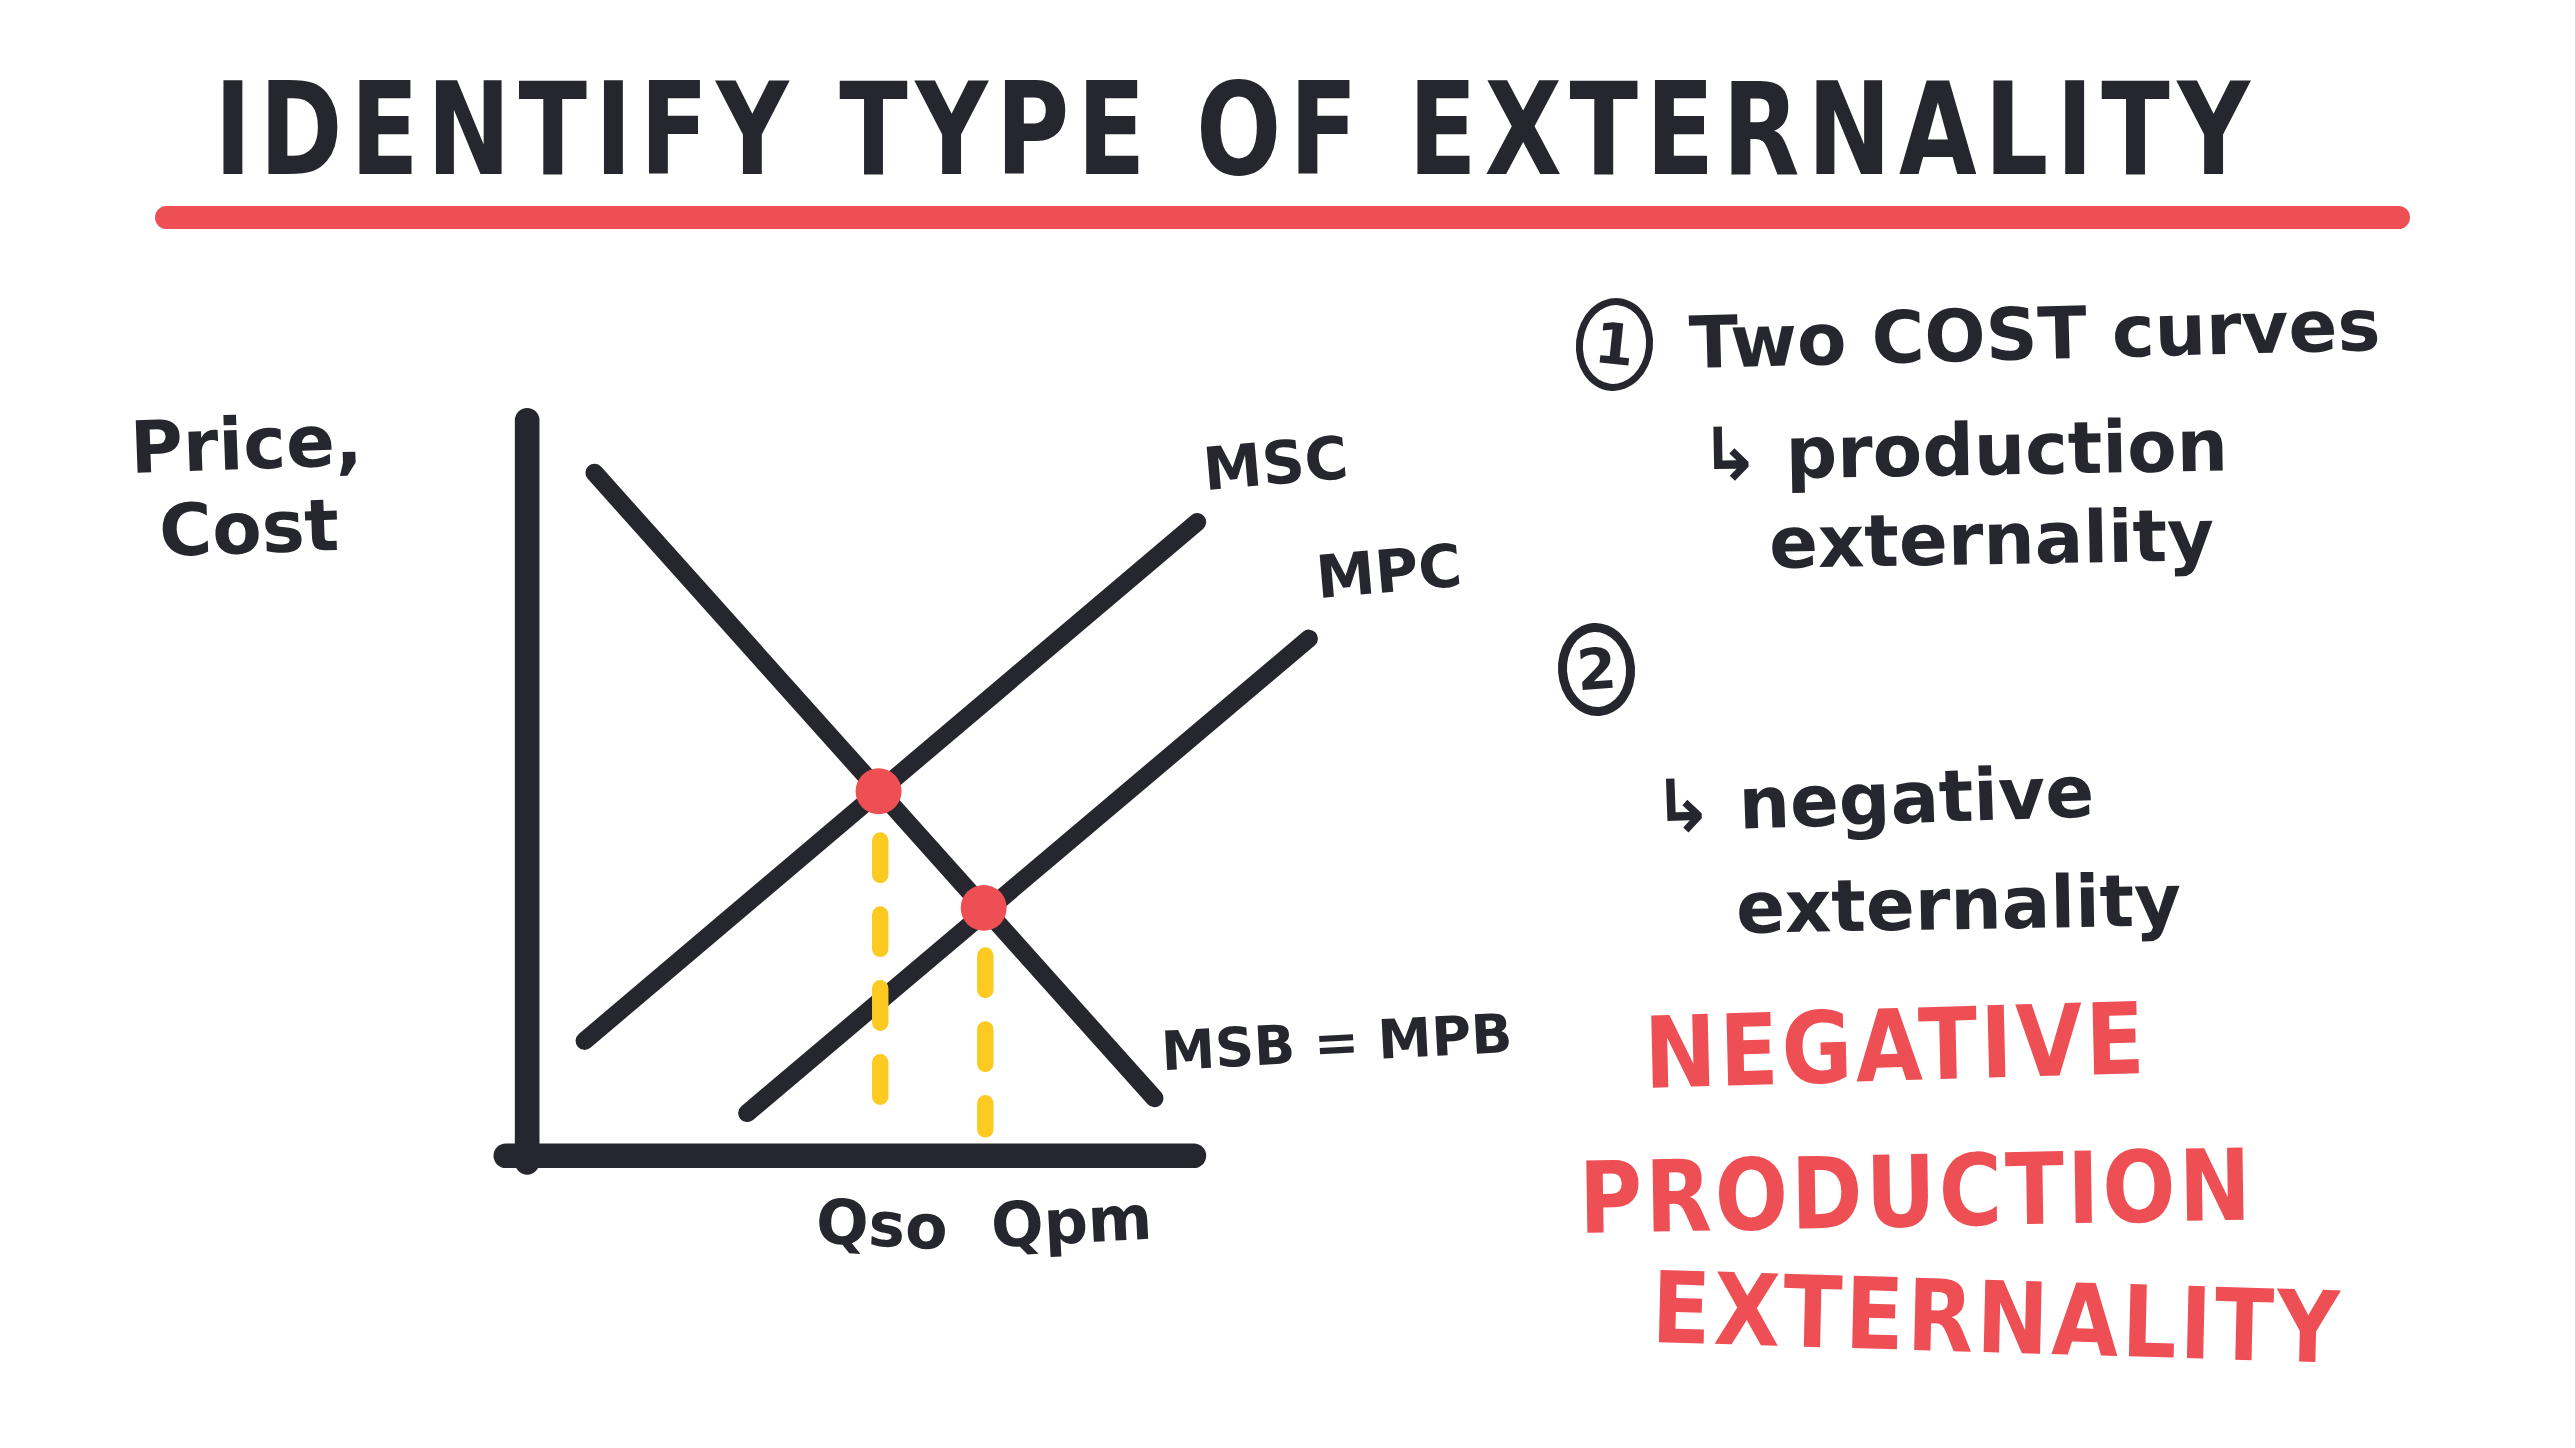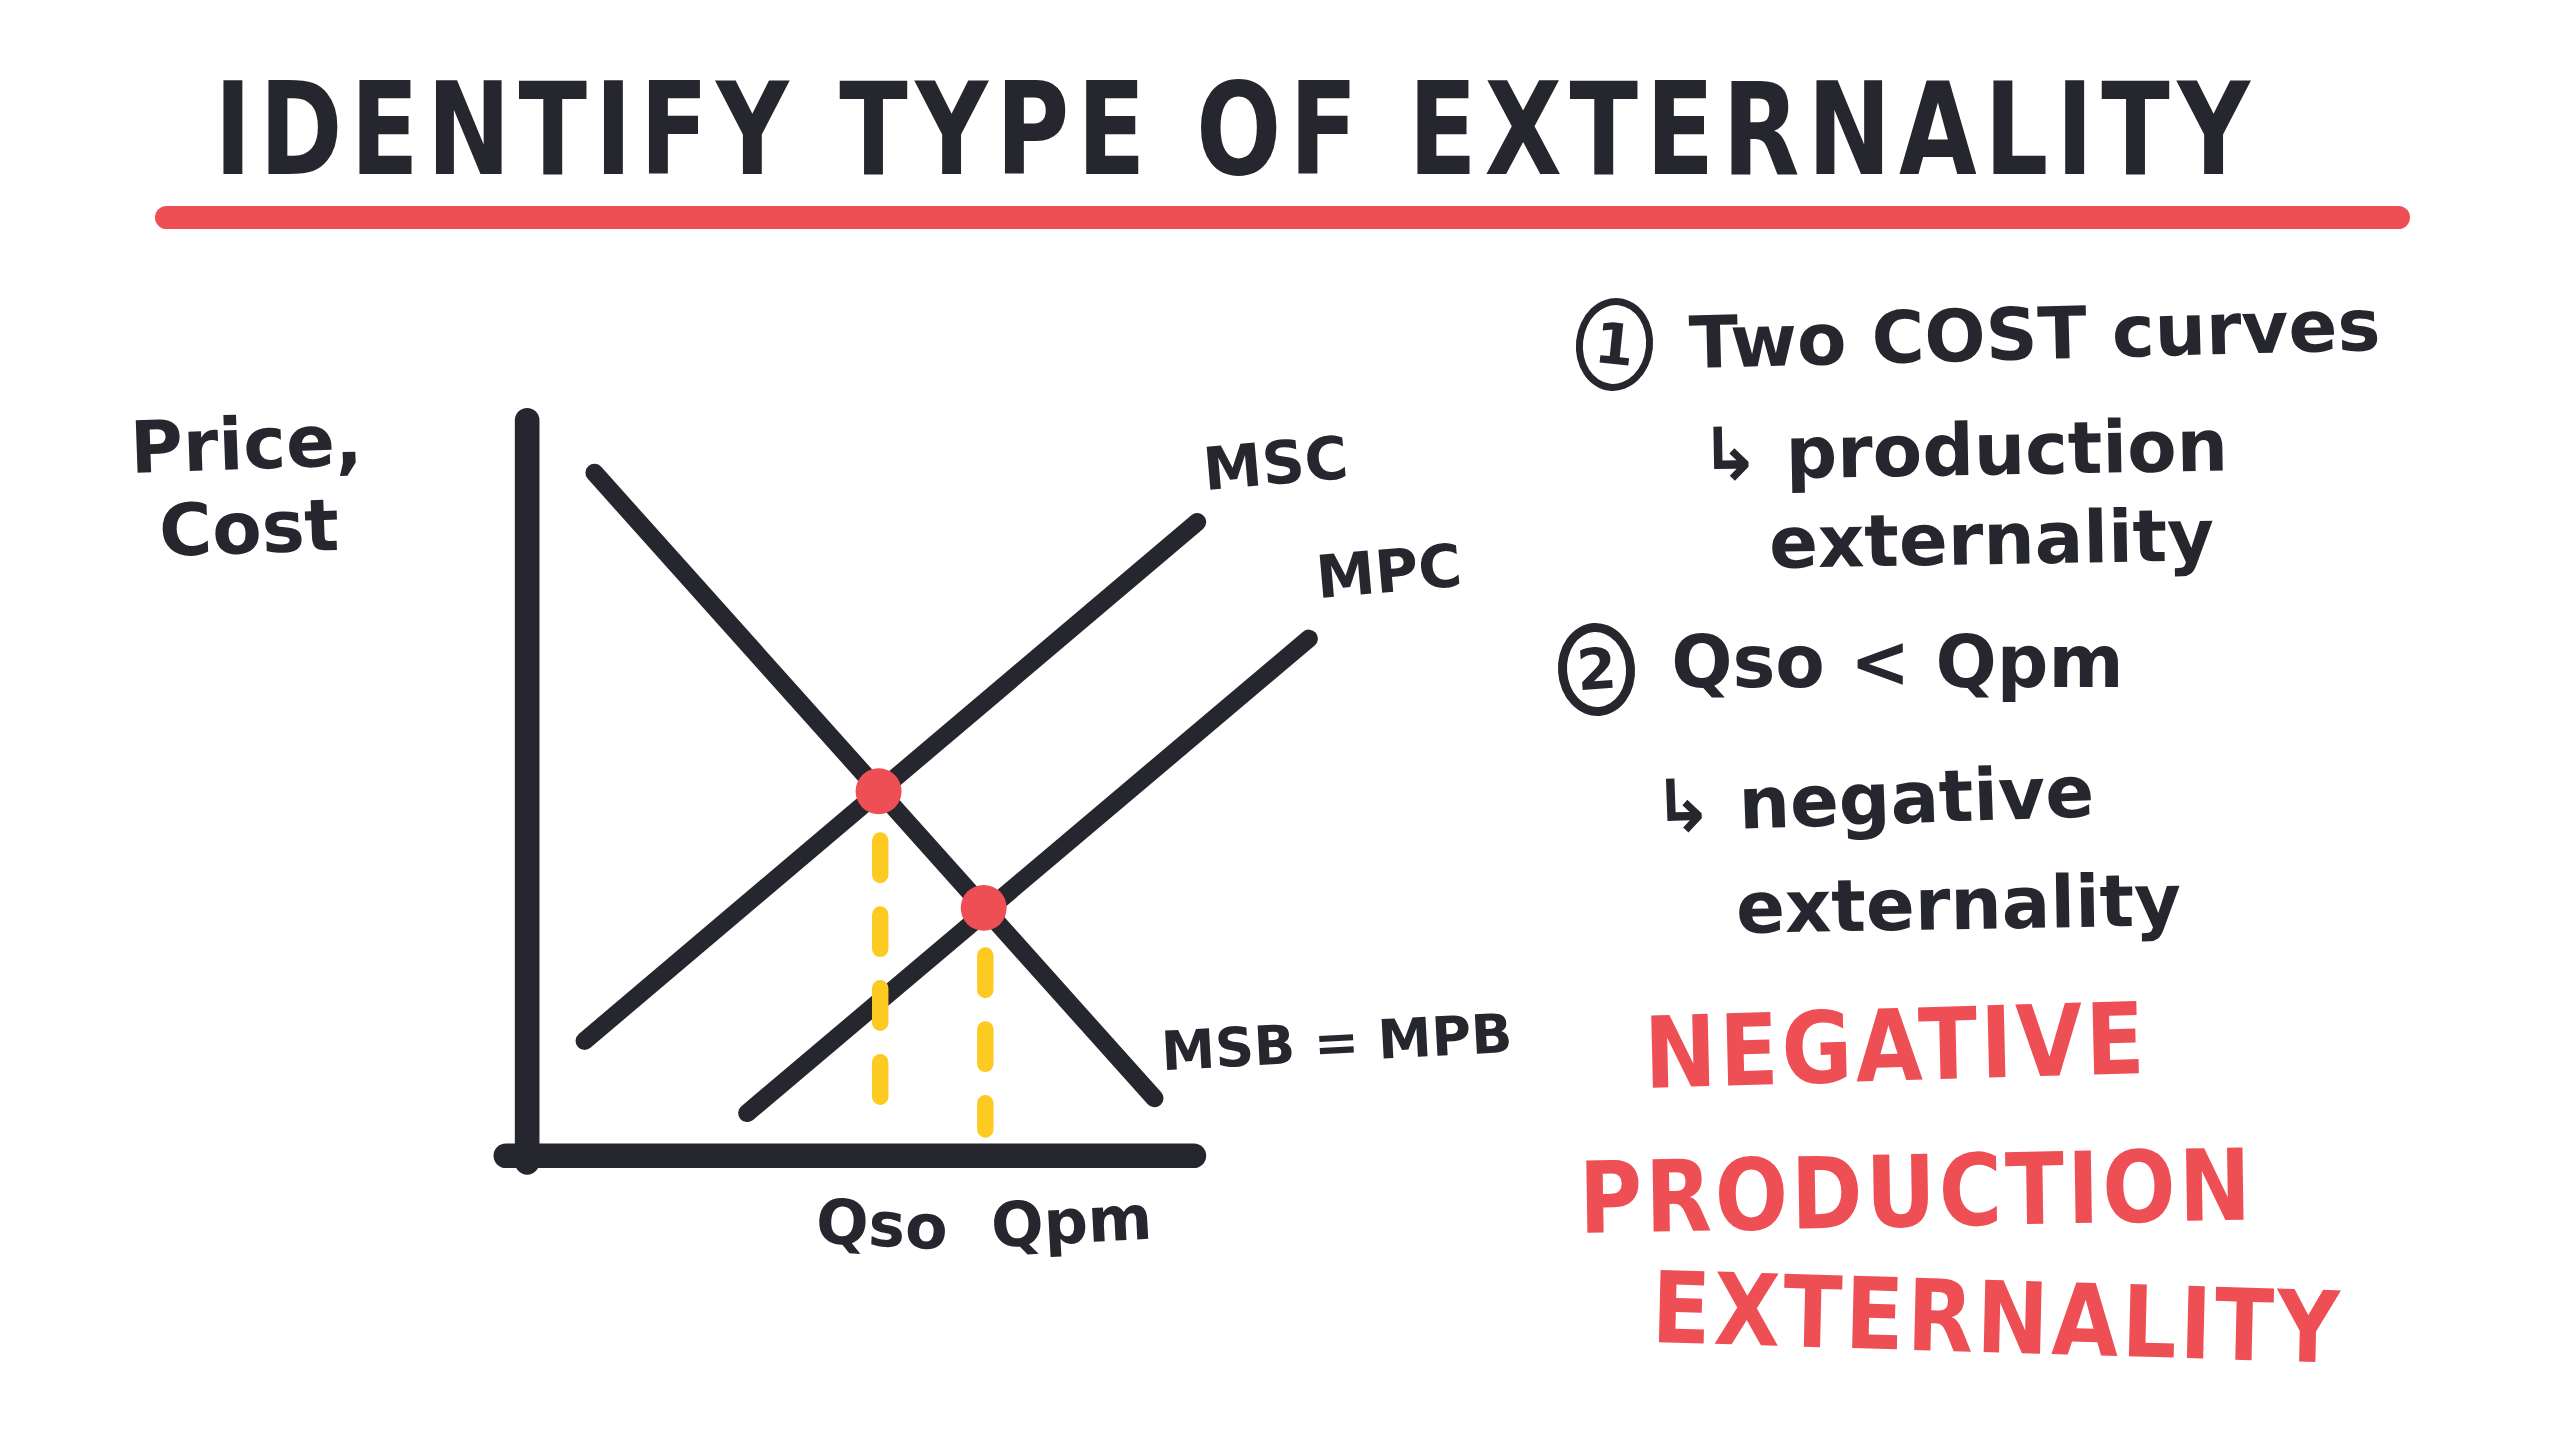--- a/index.html
+++ b/index.html
@@ -87,21 +87,20 @@
   <div class="circle-num n1">
     <span>1</span>
   </div>
   <div class="note h1">Two COST curves</div>
   <div class="note s1a">↳ production</div>
   <div class="note s1b">externality</div>
 
   <div class="circle-num n2">
     <span>2</span>
   </div>
-  <div class="note h2">Qso &lt; Qpm</div>
   <div class="note s2a">↳ negative</div>
   <div class="note s2b">externality</div>
 
   <div class="red-line c1">NEGATIVE</div>
   <div class="red-line c2">PRODUCTION</div>
   <div class="red-line c3">EXTERNALITY</div>
 
 </div>
 
 

